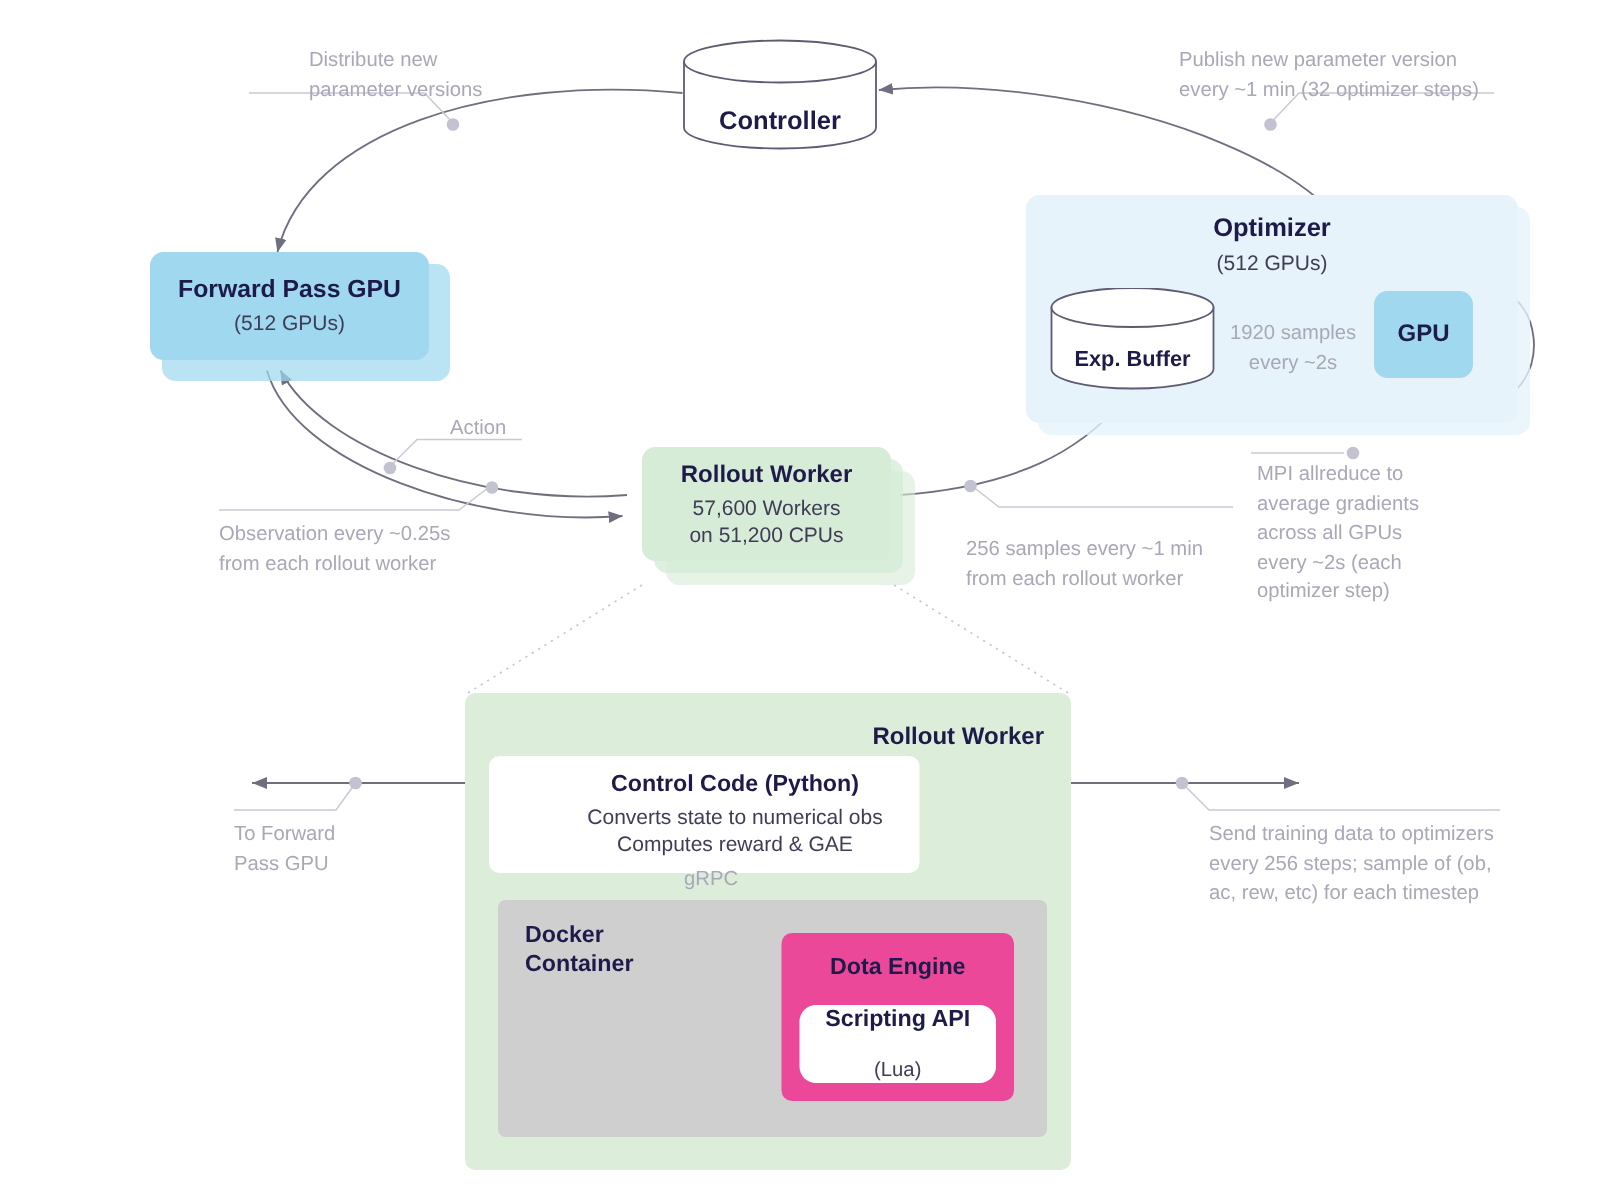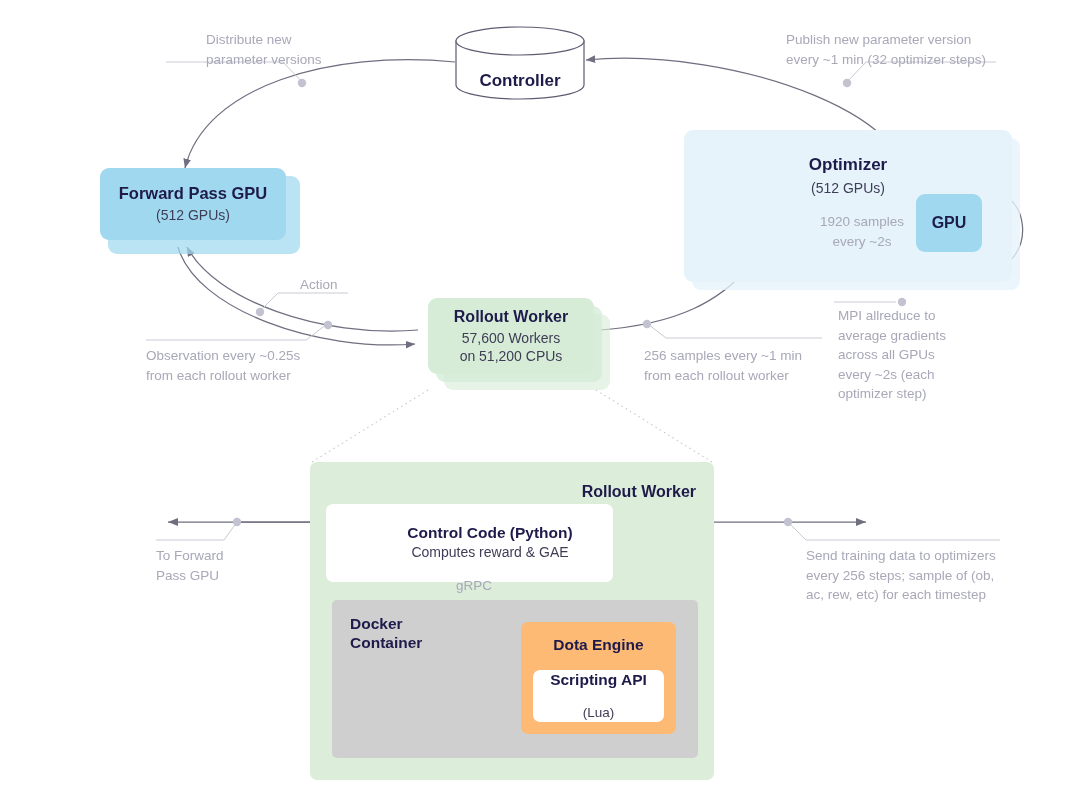--- a/index.html
+++ b/index.html
@@ -14,21 +14,21 @@
   .card{border-radius:9px;display:flex;flex-direction:column;
         align-items:center;justify-content:center;text-align:center;}
   .ttl{color:#1e1b4b;font-weight:bold;line-height:1.22;}
   .sub{color:#3f3d56;line-height:1.3;}
 
   .blue{background:#9fd8ef;}
   .green{background:#d6ecd7;}
   .panel-blue{background:#e6f3fb;border-radius:9px;}
   .panel-green{background:#dcedd9;border-radius:7px;}
   .panel-gray{background:#cfcfcf;border-radius:5px;}
-  .panel-pink{background:#fdba74;border-radius:7px;}
+  .panel-pink{background:#ec4899;border-radius:7px;}
   .white{background:#ffffff;border-radius:7px;}
 
   
   .stackpiece{position:absolute;border-radius:9px;}
 
   
   .anno{position:absolute;color:#a8a8b8;font-size:13.5px;line-height:1.45;
         white-space:pre-line;}
 
   
@@ -119,26 +119,33 @@
     <div class="stackpiece blue" style="left:8px;top:8px;width:192px;height:78px;opacity:.72;"></div>
     <div class="card blue" style="position:absolute;left:0;top:0;width:186px;height:72px;">
       <div class="ttl" style="font-size:16.5px;">Forward Pass GPU</div>
       <div class="sub" style="font-size:14px;margin-top:3px;">(512 GPUs)</div>
     </div>
   </div>
 
   <div class="node" style="left:684px;top:130px;width:336px;height:160px;">
     <div class="stackpiece panel-blue" style="left:8px;top:8px;width:328px;height:152px;opacity:.78;"></div>
     <div class="panel-blue" style="position:absolute;left:0;top:0;width:328px;height:152px;">
-      <div style="text-align:center;padding-top:25px;">
+      <div style="text-align:center;padding-top:12px;">
         <div class="ttl" style="font-size:17px;">Optimizer</div>
         <div class="sub" style="font-size:14px;margin-top:3px;">(512 GPUs)</div>
       </div>
     </div>
 
+    <div class="cyl" style="left:16px;top:62px;width:110px;height:68px;">
+      <svg width="110" height="68" viewBox="0 0 110 68">
+        <path d="M1,13 L1,54 A54,13 0 0 0 109,54 L109,13 Z" fill="#ffffff" stroke="#5e5c72" stroke-width="1.2"></path>
+        <ellipse cx="55" cy="13" rx="54" ry="13" fill="#ffffff" stroke="#5e5c72" stroke-width="1.2"></ellipse>
+      </svg>
+      <div class="lbl" style="top:40px;font-size:14.5px;">Exp. Buffer</div>
+    </div>
 
     <div class="card blue" style="position:absolute;left:232px;top:64px;width:66px;height:58px;">
       <div class="ttl" style="font-size:16px;">GPU</div>
     </div>
   </div>
 
   <div class="node" style="left:428px;top:298px;width:190px;height:92px;">
     <div class="stackpiece green" style="left:16px;top:16px;width:166px;height:76px;opacity:.62;"></div>
     <div class="stackpiece green" style="left:8px;top:8px;width:166px;height:76px;opacity:.8;"></div>
     <div class="card green" style="position:absolute;left:0;top:0;width:166px;height:76px;">
@@ -146,50 +153,51 @@
       <div class="sub" style="font-size:14px;margin-top:2px;">57,600 Workers</div>
       <div class="sub" style="font-size:14px;">on 51,200 CPUs</div>
     </div>
   </div>
 
   <div class="panel-green node" style="left:310px;top:462px;width:404px;height:318px;">
     <div class="ttl" style="position:absolute;right:18px;top:20px;font-size:16px;">Rollout Worker</div>
 
     <div class="card white" style="position:absolute;left:16px;top:42px;width:246px;height:78px;padding-left:41px;">
       <div class="ttl" style="font-size:15.5px;">Control Code (Python)</div>
+      <div class="sub" style="font-size:14px;margin-top:2px;">Converts state to numerical obs</div>
       <div class="sub" style="font-size:14px;">Computes reward &amp; GAE</div>
     </div>
 
     <div class="panel-gray" style="position:absolute;left:22px;top:138px;width:366px;height:158px;">
       <div class="ttl" style="position:absolute;left:18px;top:14px;font-size:15.5px;line-height:1.25;">Docker</div>
       <div class="ttl" style="position:absolute;left:18px;top:33px;font-size:15.5px;line-height:1.25;text-align:right;">Container</div>
 
 
       <div class="panel-pink" style="position:absolute;left:189px;top:22px;width:155px;height:112px;">
         <div class="ttl" style="text-align:center;padding-top:14px;font-size:15.5px;">Dota Engine</div>
-        <div class="card white" style="position:absolute;left:12px;top:48px;width:131px;height:52px;">
+        <div class="card white" style="position:absolute;left:12px;top:48px;width:131px;height:52px;border-radius:11px;">
           <div class="ttl" style="font-size:15.5px;">Scripting API</div>
           <div class="sub" style="font-size:13.5px;margin-top:14px;">(Lua)</div>
         </div>
       </div>
     </div>
   </div>
 
   <div class="anno" style="left:166px;top:30px;margin-left:40px;">Distribute new
 parameter versions</div>
 
   <div class="anno" style="left:786px;top:30px;">Publish new parameter version
 every ~1 min (32 optimizer steps)</div>
 
   <div class="anno" style="left:300px;top:275px;">Action</div>
 
   <div class="anno" style="left:146px;top:346px;">Observation every ~0.25s
 from each rollout worker</div>
 
-  <div class="anno" style="left:644px;top:346px;">256 samples every ~1 min
+  <div class="anno" style="left:644px;top:356px;">256 samples every ~1 min
 from each rollout worker</div>
 
   <div class="anno" style="left:820px;top:212px;text-align:center;">1920 samples
 every ~2s</div>
 
   <div class="anno" style="left:838px;top:306px;">MPI allreduce to
 average gradients
 across all GPUs
 every ~2s (each
 optimizer step)</div>

